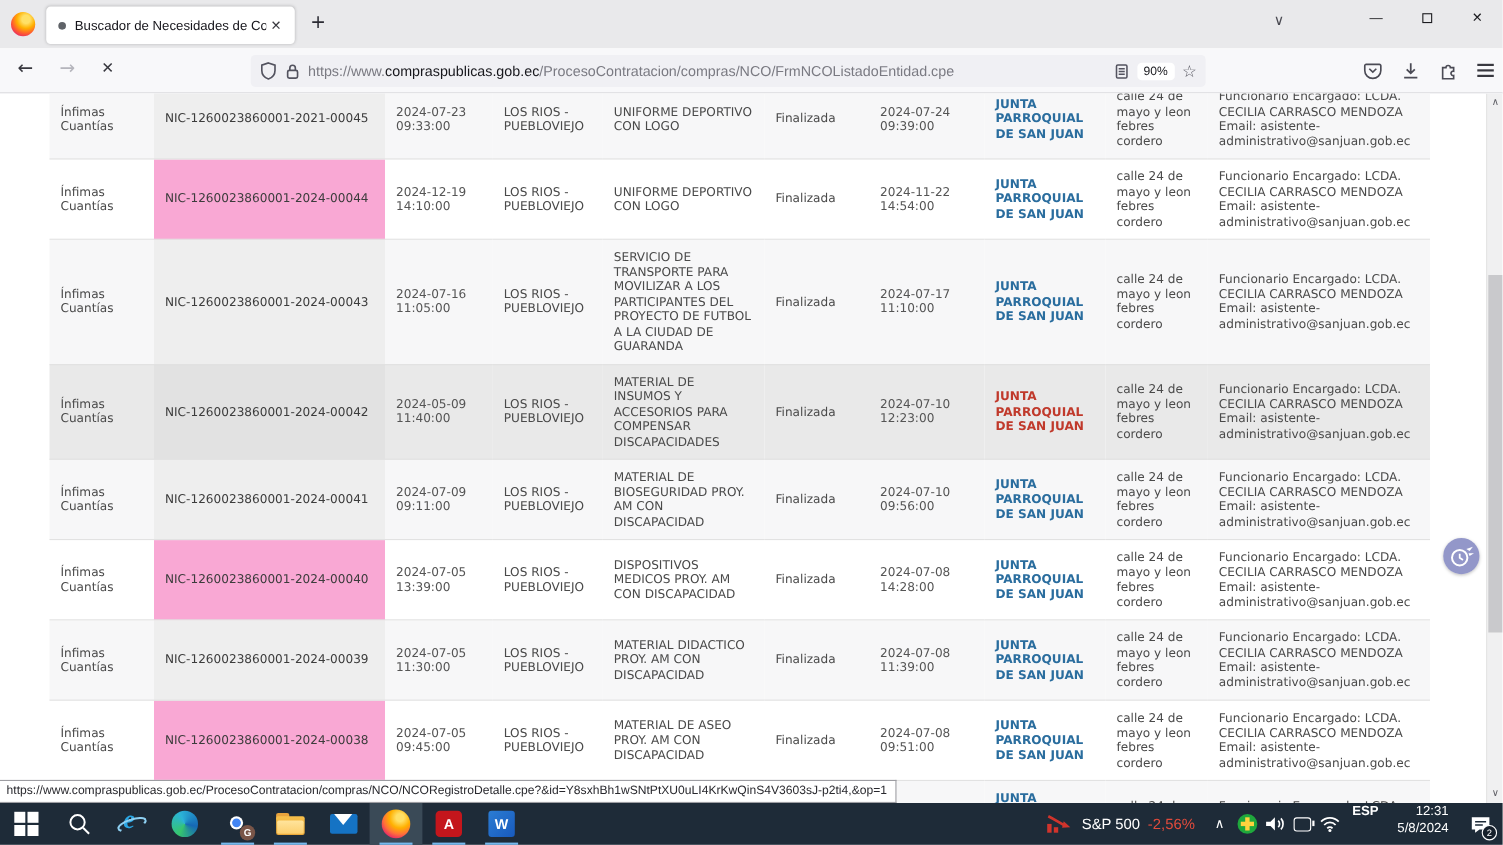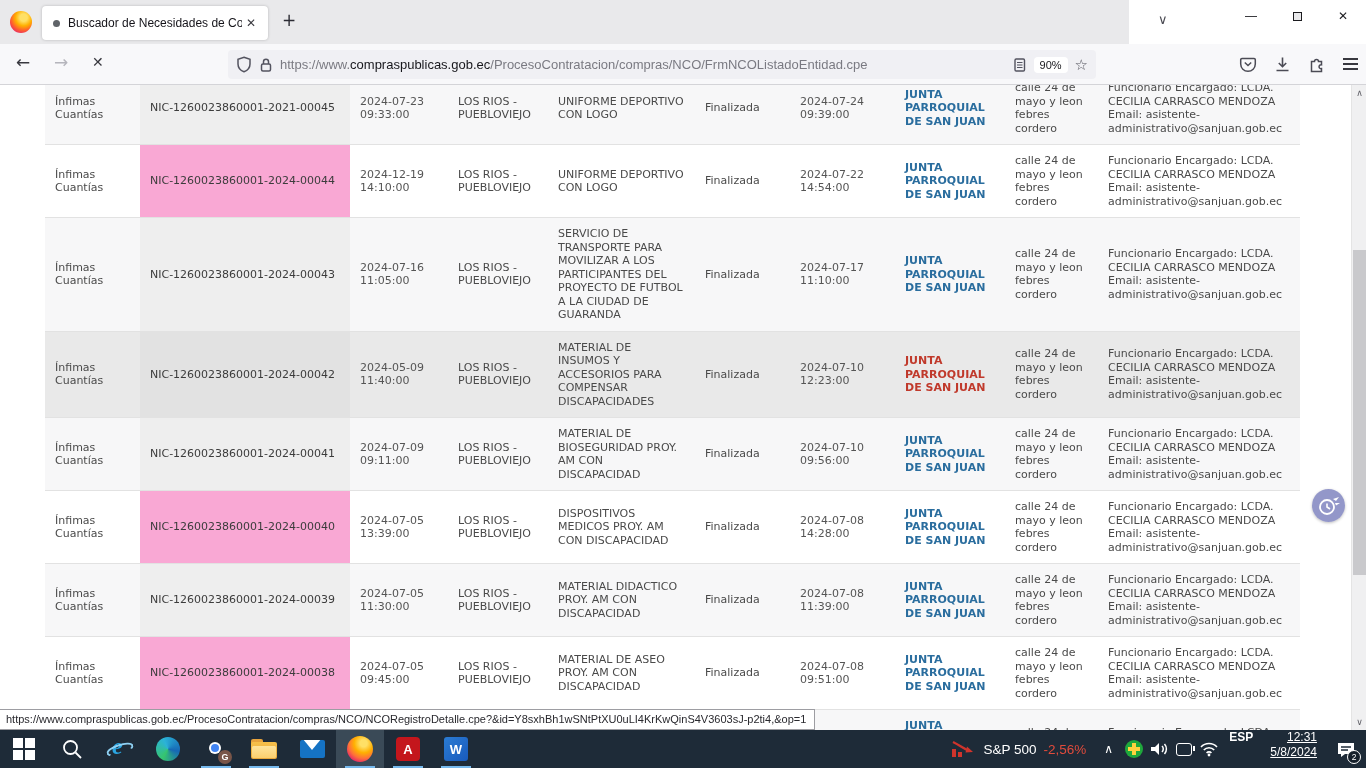--- a/index.html
+++ b/index.html
@@ -1,20 +1,20 @@
 <!DOCTYPE html>
 <html><head>
 <meta charset="utf-8">
 <style>
   * { margin:0; padding:0; box-sizing:border-box; }
   html,body { width:1366px; height:768px; overflow:hidden; background:#fff;
               font-family:"Liberation Sans", sans-serif; }
 
   
-  .titlebar { position:absolute; top:0; left:0; width:1129px; height:44px; background:#e9e9eb; }
+  .titlebar { position:absolute; top:0; left:0; width:1366px; height:44px; background:#e9e9eb; }
   .ff-logo { position:absolute; left:10px; top:11px; width:22px; height:22px; border-radius:50%;
              background:radial-gradient(circle at 62% 30%, #ffe066 0 18%, #ffb000 40%, #ff5f2e 62%, #e3206e 85%, #b5007f 100%); }
   .tab { position:absolute; left:42px; top:6px; width:226px; height:34px; background:#fff;
          border-radius:4px; box-shadow:0 0 3px rgba(0,0,0,.22); display:flex; align-items:center; padding:0 8px 0 11px; }
   .tab-favicon { width:7px; height:7px; border-radius:50%; background:#5f6368; flex:0 0 auto; margin-right:8px; }
   .tab-title { font-size:12px; color:#15141a; white-space:nowrap; overflow:hidden; flex:1 1 auto; }
   .tab-close { font-size:12px; color:#3a3a40; padding:2px 4px; flex:0 0 auto; }
   .newtab-btn { position:absolute; left:282px; top:10px; font-size:17px; color:#2b2b33; }
   .tabs-chevron { position:absolute; left:1158px; top:12px; font-size:13px; color:#4a4a52; }
   .win-btn { position:absolute; top:0; width:46px; height:32px; display:flex; align-items:center; justify-content:center;
@@ -78,21 +78,21 @@
   .slot { width:48px; height:38px; display:flex; align-items:center; justify-content:center; position:relative; flex:0 0 auto; }
   .slot.active { background:#3a4a57; }
   .slot .run { position:absolute; bottom:0; left:9px; width:30px; height:2.5px; background:#76b9ed; }
   .tray { margin-left:auto; display:flex; gap:0; }
   .stockw { display:flex; align-items:center; gap:7px; padding:0 10px; }
   .stock-label { font-size:13.5px; color:#fff; }
   .stock-change { font-size:13.5px; color:#e14b3c; }
   .tray-ic { width:25px; height:38px; display:flex; align-items:center; justify-content:center; }
   .chev-up { font-size:12px; color:#fff; font-family:"DejaVu Sans",sans-serif; }
   .lang { font-size:12px; font-weight:700; padding:0 8px; }
-  .clock { text-align:right; font-size:12px; line-height:15px; padding:0 9px;text-decoration:underline; }
+  .clock { text-align:right; font-size:12px; line-height:15px; padding:0 9px; }
   .notif { position:relative; width:40px; height:38px; display:flex; align-items:center; justify-content:center; }
   .notif-badge { position:absolute; right:5px; bottom:4px; min-width:14px; height:14px; border-radius:50%;
                  background:#16202b; border:1.5px solid #fff; font-size:8.5px; display:flex; align-items:center;
                  justify-content:center; color:#fff; }
 
   
   .win-logo { display:grid; grid-template-columns:10px 10px; grid-template-rows:10px 10px; gap:2px; }
   .win-logo i { background:#fff; }
   .ie-wrap { position:relative; width:26px; height:26px; }
   .ie-e { position:absolute; left:5px; top:-3px; font:italic 700 24px "Liberation Serif",serif; color:#2ba6e3; }
@@ -215,21 +215,21 @@
     <td>calle 24 de mayo y leon febres cordero</td>
     <td>Funcionario Encargado: LCDA. CECILIA CARRASCO MENDOZA Email: asistente-administrativo@sanjuan.gob.ec</td>
   </tr>
         <tr>
     <td>Ínfimas Cuantías</td>
     <td class="code-cell">NIC-1260023860001-2024-00044</td>
     <td class="dt">2024-12-19 14:10:00</td>
     <td>LOS RIOS - PUEBLOVIEJO</td>
     <td>UNIFORME DEPORTIVO CON LOGO</td>
     <td>Finalizada</td>
-    <td class="dt">2024-07-22 14:54:00</td>
+    <td class="dt">2024-11-22 14:54:00</td>
     <td><a class="entity-link">JUNTA PARROQUIAL DE SAN JUAN</a></td>
     <td>calle 24 de mayo y leon febres cordero</td>
     <td>Funcionario Encargado: LCDA. CECILIA CARRASCO MENDOZA Email: asistente-administrativo@sanjuan.gob.ec</td>
   </tr>
         <tr class="stripe">
     <td>Ínfimas Cuantías</td>
     <td class="code-cell">NIC-1260023860001-2024-00043</td>
     <td class="dt">2024-07-16 11:05:00</td>
     <td>LOS RIOS - PUEBLOVIEJO</td>
     <td>SERVICIO DE TRANSPORTE PARA MOVILIZAR A LOS PARTICIPANTES DEL PROYECTO DE FUTBOL A LA CIUDAD DE GUARANDA</td>

